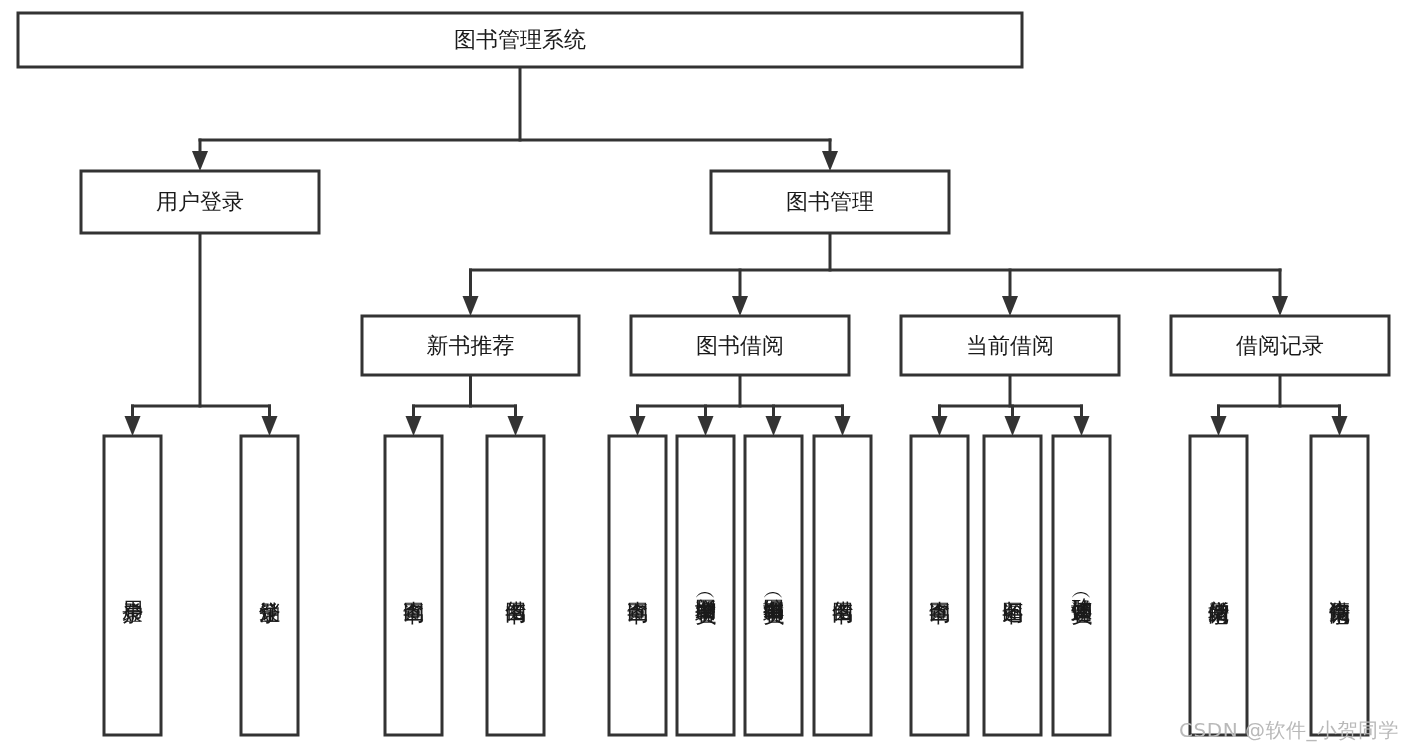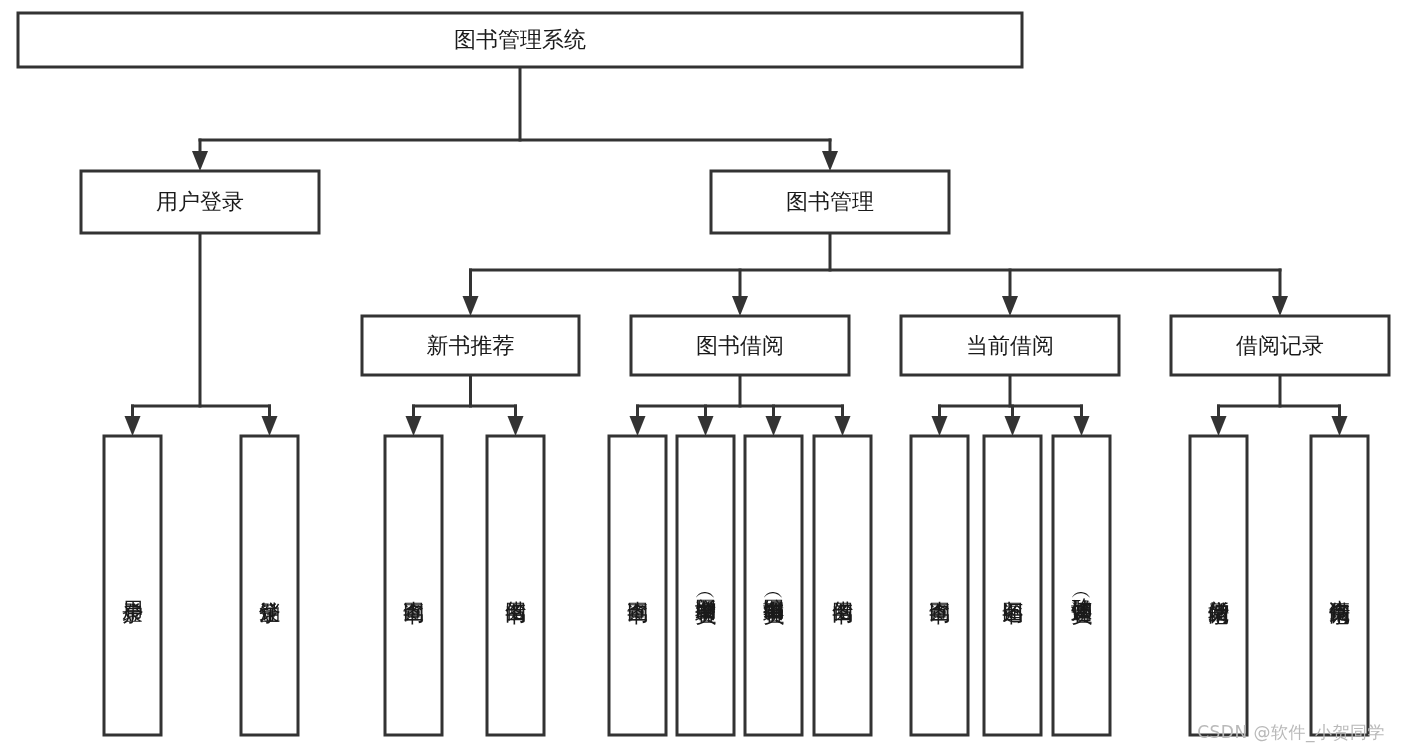--- a/index.html
+++ b/index.html
@@ -64,24 +64,24 @@
     pointer-events: none;
   }
   .leaf-wrap {
     position: absolute;
     display: flex;
     align-items: center;
     justify-content: center;
   }
   #watermark {
     position: absolute;
-    right: 20px;
+    right: 6px;
     bottom: 3px;
     font-family: "DejaVu Sans", "Liberation Sans", sans-serif;
-    font-size: 17px;
+    font-size: 20px;
     color: #b9b9b9;
     white-space: nowrap;
     letter-spacing: 0.5px;
     margin-top: 44px;
   }
 </style>
 </head>
 <body>
 
 <div id="canvas">

